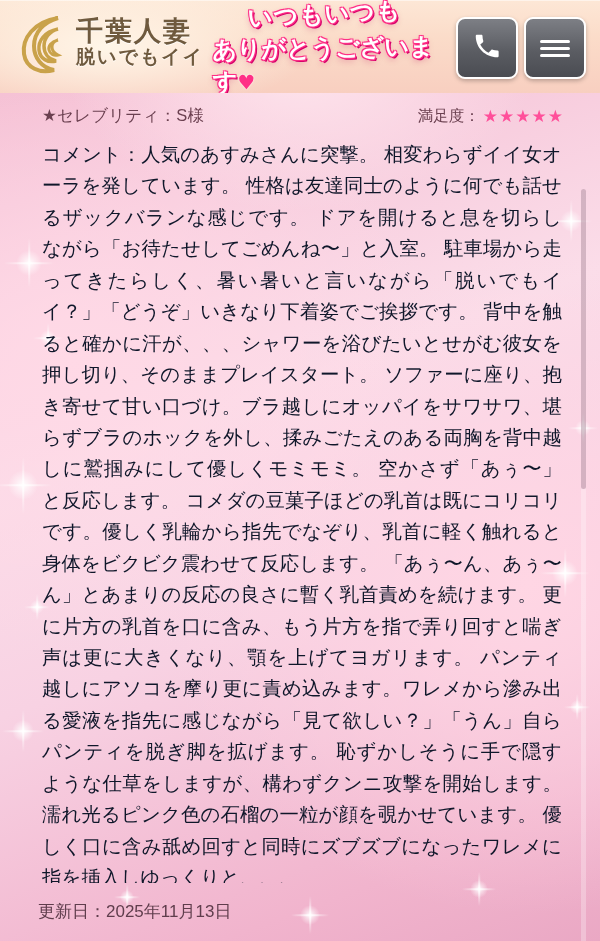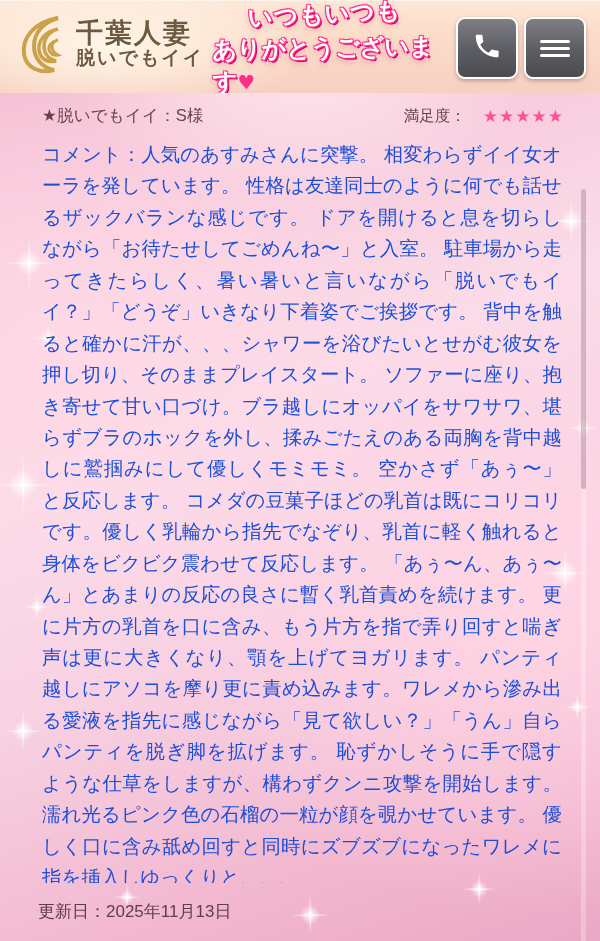--- a/index.html
+++ b/index.html
@@ -79,21 +79,21 @@
     width: 52px;
     height: 64px;
     position: relative;
   }
   .logo-mark svg { display: block; }
   .logo-text {
     display: flex;
     flex-direction: column;
     line-height: 1.08;
     color: #6f5a3e;
-    font-family: Liberation Sans, sans-serif;
+    font-family: Liberation Mono, monospace;
   }
   .logo-text .l1 {
     font-size: 27px;
     letter-spacing: 2px;
     font-weight: 700;
     text-shadow: 0 1px 0 rgba(255,255,255,0.8);
   }
   .logo-text .l2 {
     font-size: 19px;
     letter-spacing: 2px;
@@ -191,42 +191,42 @@
   }
   .customer-name {
     color: #6b4050;
     font-size: 16.5px;
     letter-spacing: 0.2px;
     white-space: nowrap;
   }
   .satis {
     display: flex;
     align-items: center;
-    gap: 15px;
+    gap: 1px;
     color: #6b4050;
     font-size: 15.5px;
     white-space: nowrap;
     margin-left: 16px;
   }
   .stars {
     color: #ff4f9a;
     letter-spacing: 1px;
     font-size: 17px;
     margin-left: 2px;
   }
 
   .body-text {
     position: absolute;
     top: 46px;
     left: 30px;
     right: 26px;
     bottom: 58px;
     font-size: 19.4px;
     line-height: 1.62;
-    color: #1d4ed8;
+    color: #0f172a;
     letter-spacing: 0.1px;
     overflow: hidden;
     text-align: justify;
     text-justify: inter-character;
     white-space: pre-wrap;
     word-break: break-all;
   }
 
   .update-row {
     position: absolute;
@@ -313,21 +313,21 @@
         <span class="burger-line"></span>
         <span class="burger-line"></span>
         <span class="burger-line"></span>
       </span>
     </div>
   </div>
 
   <div class="card">
 
     <div class="meta-row">
-      <span class="customer-name">★脱いでもイイ：S様</span>
+      <span class="customer-name">★セレブリティ：S様</span>
       <span class="satis">
         <span>満足度：</span>
         <span class="stars">★★★★★</span>
       </span>
     </div>
 
     <div class="body-text">コメント：人気のあすみさんに突撃。 相変わらずイイ女オーラを発しています。 性格は友達同士のように何でも話せるザックバランな感じです。 ドアを開けると息を切らしながら「お待たせしてごめんね〜」と入室。 駐車場から走ってきたらしく、暑い暑いと言いながら「脱いでもイイ？」「どうぞ」いきなり下着姿でご挨拶です。 背中を触ると確かに汗が、、、シャワーを浴びたいとせがむ彼女を押し切り、そのままプレイスタート。 ソファーに座り、抱き寄せて甘い口づけ。ブラ越しにオッパイをサワサワ、堪らずブラのホックを外し、揉みごたえのある両胸を背中越しに鷲掴みにして優しくモミモミ。 空かさず「あぅ〜」と反応します。 コメダの豆菓子ほどの乳首は既にコリコリです。優しく乳輪から指先でなぞり、乳首に軽く触れると身体をビクビク震わせて反応します。 「あぅ〜ん、あぅ〜ん」とあまりの反応の良さに暫く乳首責めを続けます。 更に片方の乳首を口に含み、もう片方を指で弄り回すと喘ぎ声は更に大きくなり、顎を上げてヨガリます。 パンティ越しにアソコを摩り更に責め込みます。ワレメから滲み出る愛液を指先に感じながら「見て欲しい？」「うん」自らパンティを脱ぎ脚を拡げます。 恥ずかしそうに手で隠すような仕草をしますが、構わずクンニ攻撃を開始します。 濡れ光るピンク色の石榴の一粒が顔を覗かせています。 優しく口に含み舐め回すと同時にズブズブになったワレメに指を挿入しゆっくりと、、、</div>
 
     <div class="update-row">更新日：2025年11月13日</div>
 

